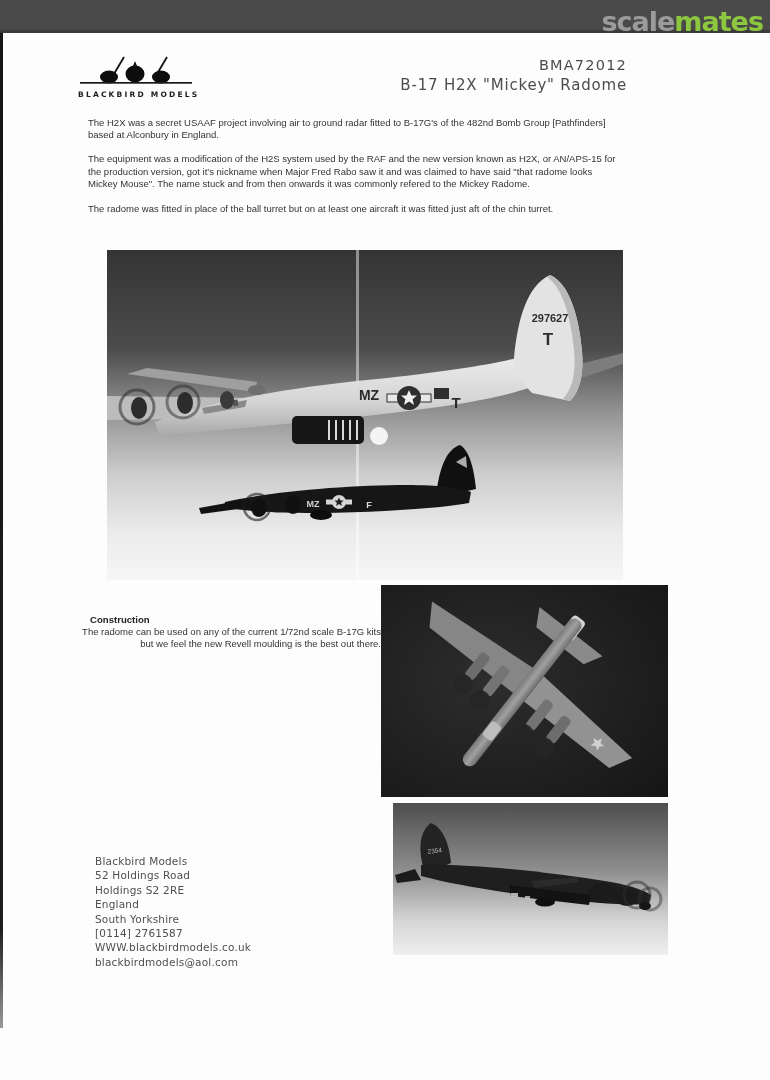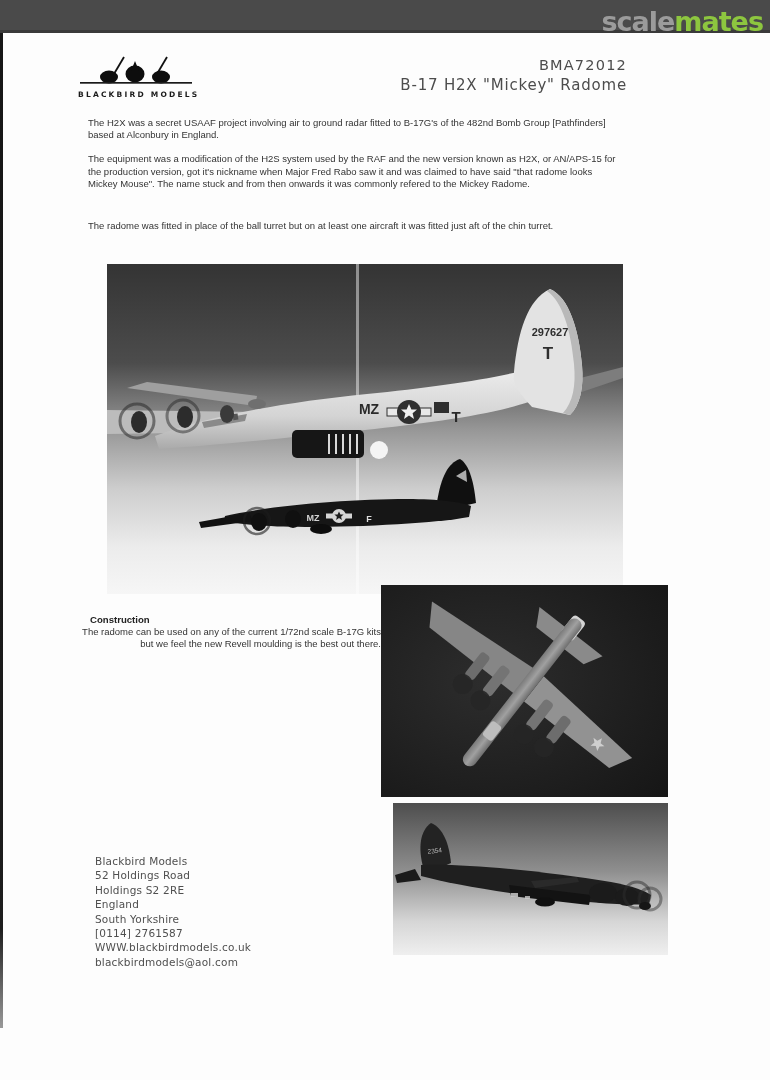--- a/index.html
+++ b/index.html
@@ -36,23 +36,23 @@
   
   .title-block{
     position:absolute;left:277px;top:24px;width:350px;text-align:right;
     font-family:"DejaVu Sans",sans-serif;color:#4c4c4c;
   }
   .title-code{font-size:14.5px;letter-spacing:1.2px;}
   .title-name{font-size:15px;letter-spacing:0.8px;margin-top:3px;}
   
   .intro{position:absolute;left:88px;top:84px;width:529px;}
   .intro p{margin:0 0 12px 0;font-size:9.5px;line-height:12.2px;color:#333;}
-  .intro p.p2{margin-bottom:30px;}
-  
-  .photo1{position:absolute;left:107px;top:231px;width:604px;height:330px;text-align:center;}
+  .intro p.p2{margin-bottom:13px;}
+  
+  .photo1{position:absolute;left:107px;top:217px;width:604px;height:330px;text-align:center;}
   
   .construction{position:absolute;left:78px;top:581px;width:303px;}
   .construction h3{margin:0 0 1px 12px;font-size:9.6px;color:#222;}
   .construction p{margin:0 0 12px 0;font-size:9.5px;line-height:12.1px;color:#333;text-align:right;}
   
   .photo2{position:absolute;left:381px;top:552px;width:287px;height:212px;}
   
   .contact{position:absolute;left:95px;top:821px;width:260px;
     font-family:"DejaVu Sans",sans-serif;font-size:10.5px;line-height:14.4px;
     color:#4f4f4f;letter-spacing:0.2px;}

